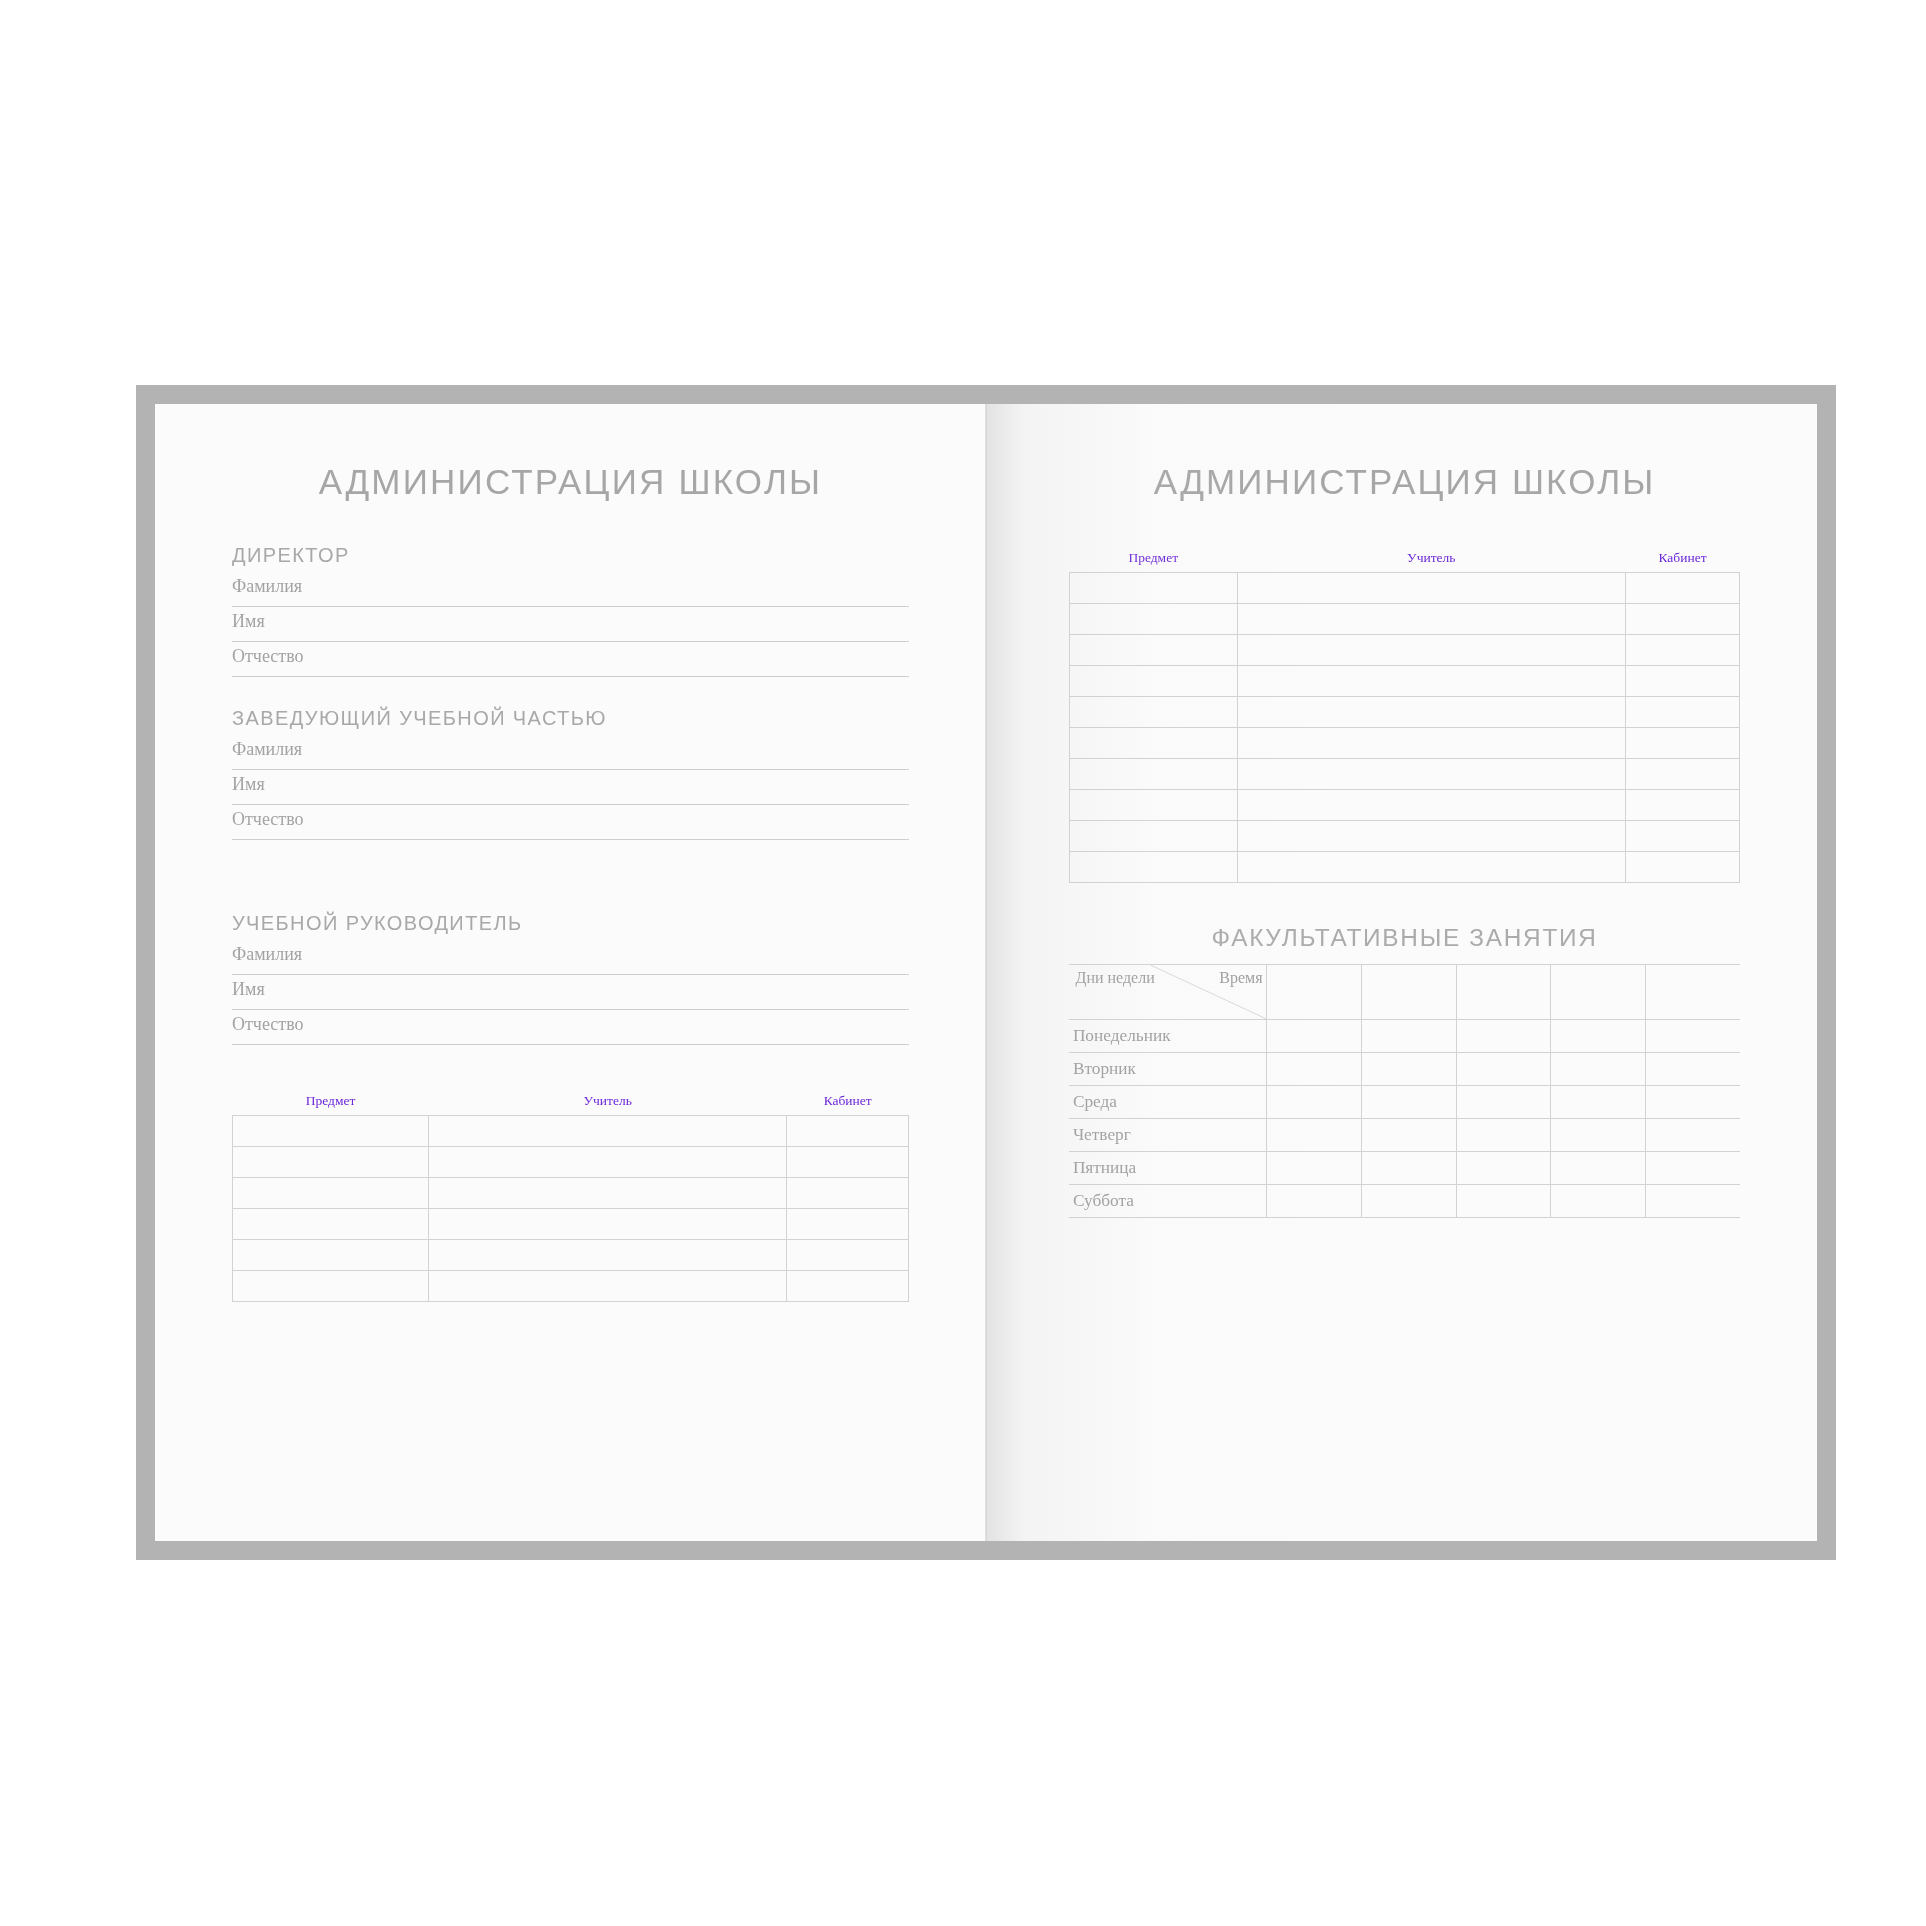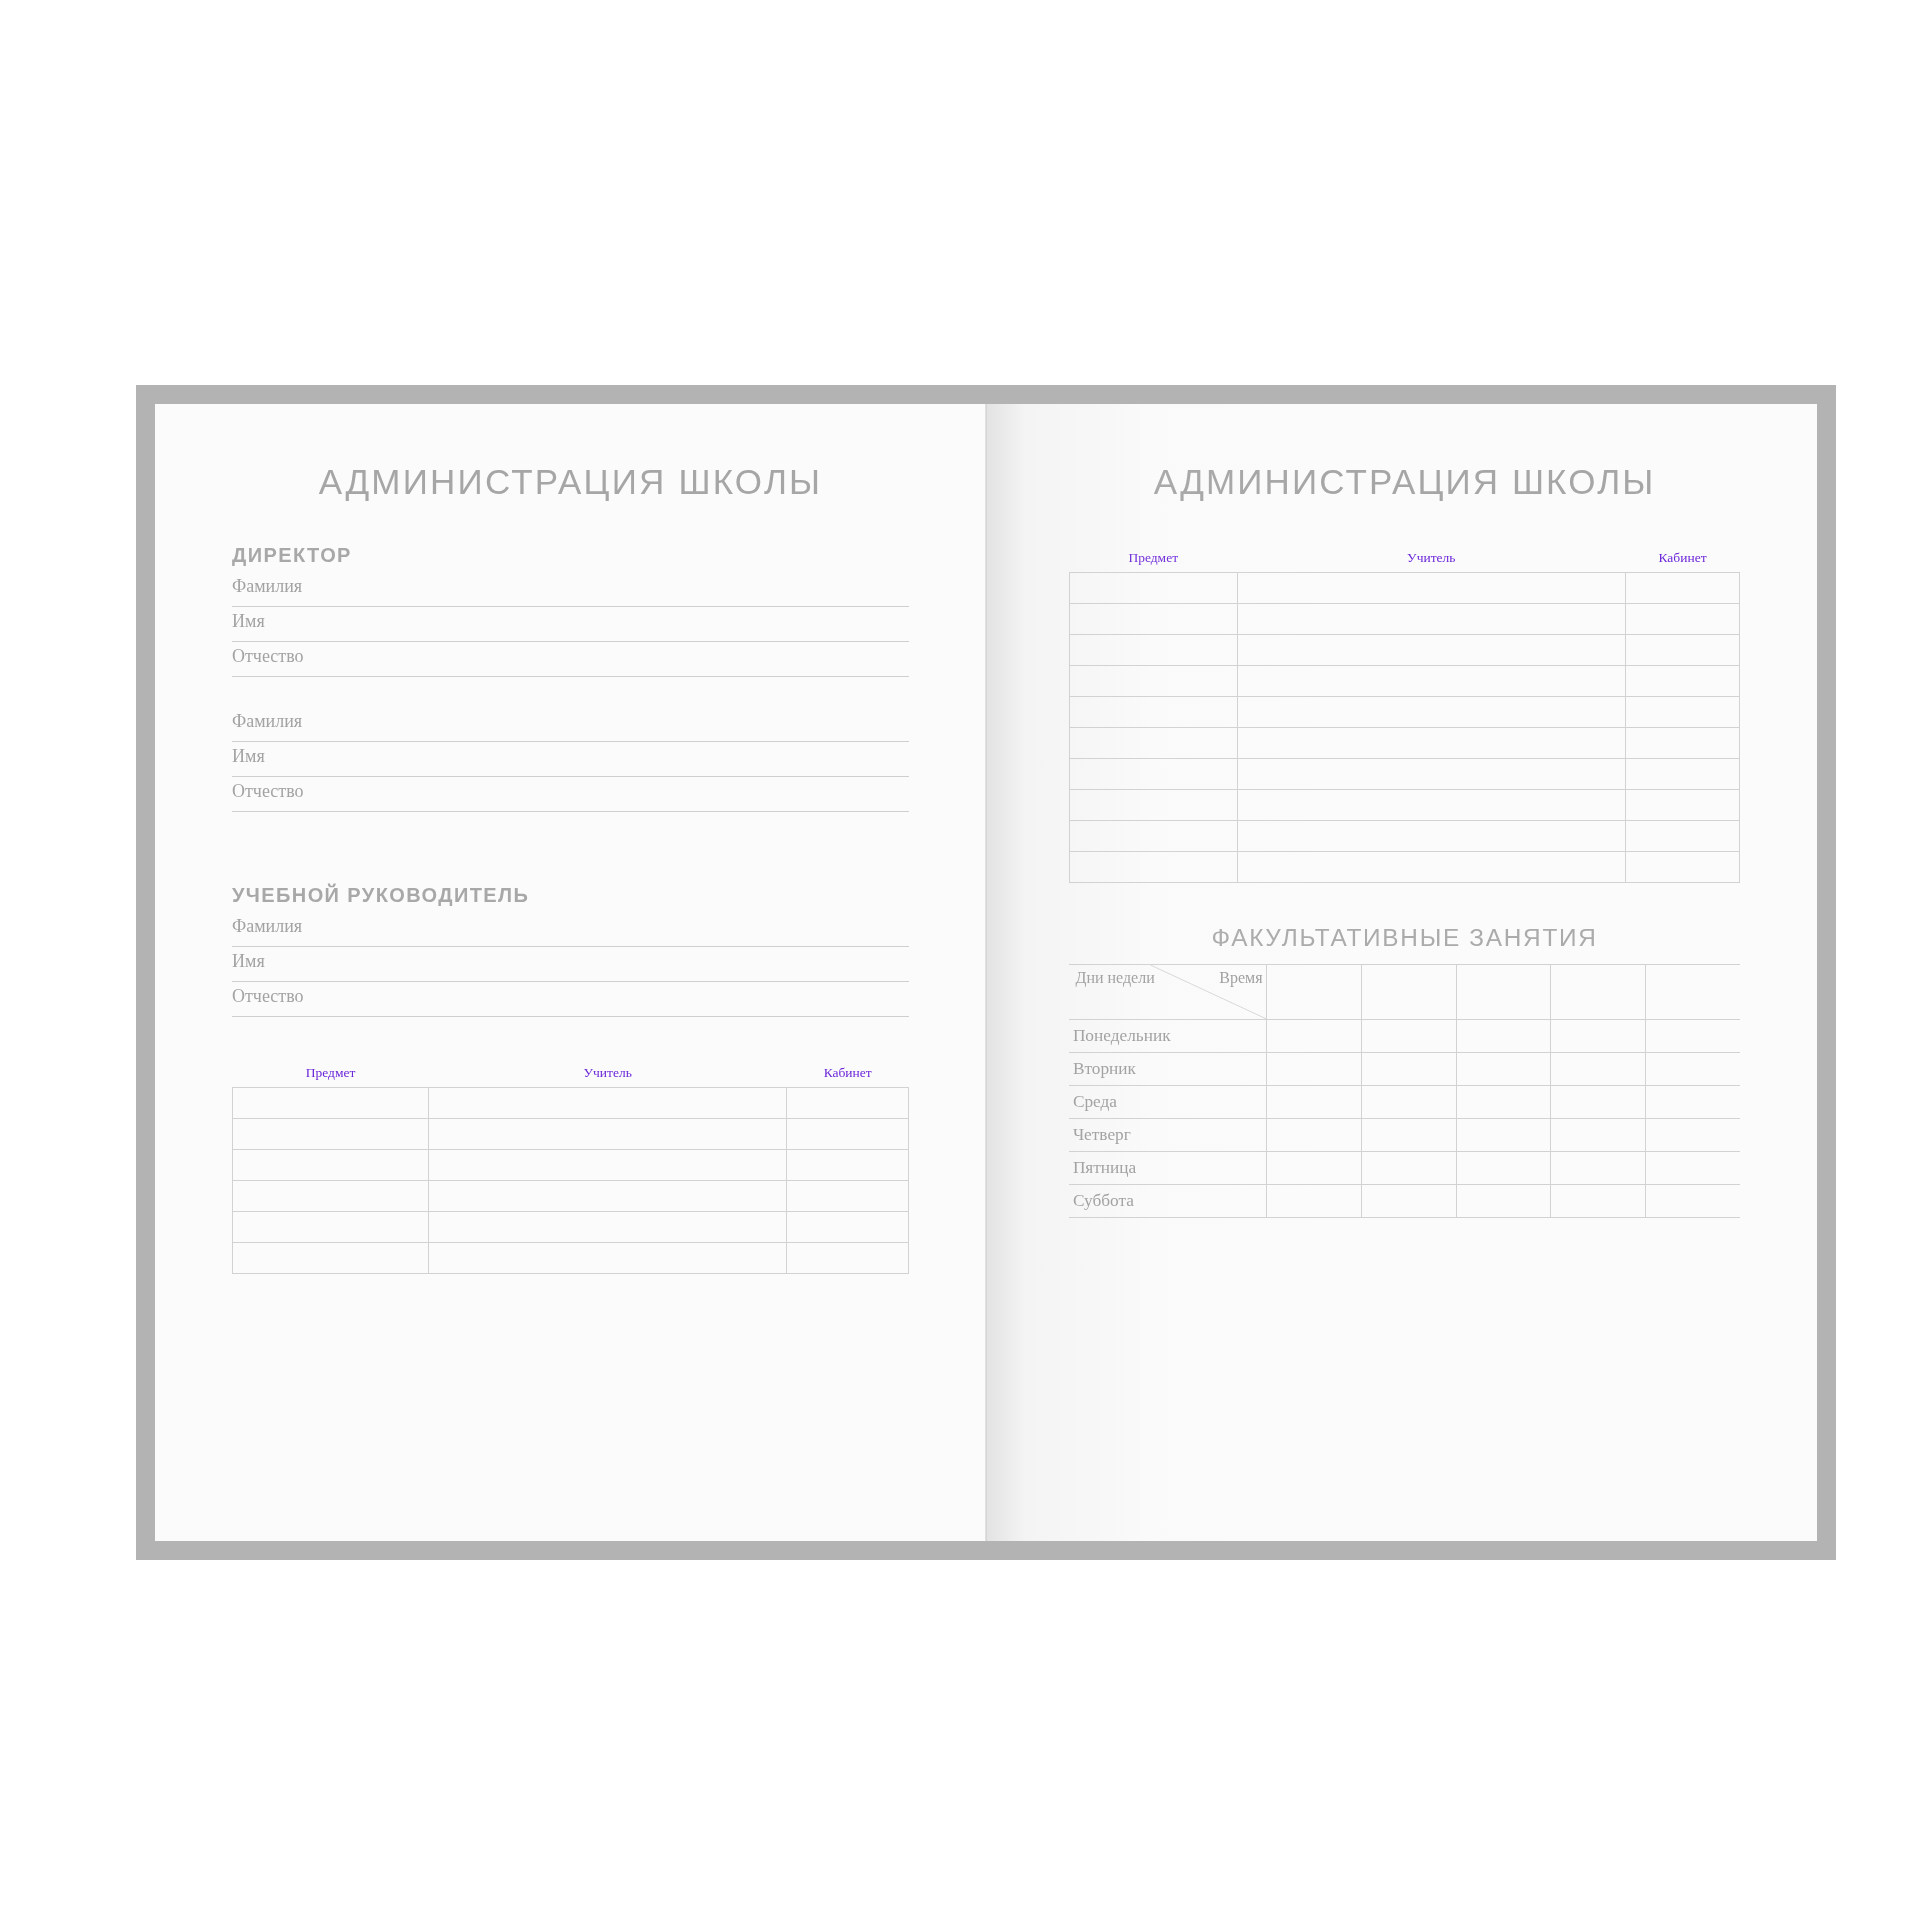--- a/index.html
+++ b/index.html
@@ -73,21 +73,21 @@
     text-align: center;
     margin: 0 0 42px 0;
     white-space: nowrap;
   }
   .page-right .page-title {
     letter-spacing: 2.1px;
     margin-bottom: 48px;
   }
   .section-title {
     font-family: "Liberation Sans", sans-serif;
-    font-weight: 700;
+    font-weight: 400;
     letter-spacing: 1.4px;
     color: #a8a8a8;
     font-size: 20px;
     margin: 0 0 5.1px 0;
     white-space: nowrap;
   }
   .subsection-title {
     font-family: "Liberation Sans", sans-serif;
     font-weight: 400;
     letter-spacing: 1.7px;
@@ -218,20 +218,21 @@
           <span class="field-label">Фамилия</span>
         </div>
         <div class="field-line">
           <span class="field-label">Имя</span>
         </div>
         <div class="field-line">
           <span class="field-label">Отчество</span>
         </div>
       </div>
 
+      <h2 class="section-title">ЗАВЕДУЮЩИЙ УЧЕБНОЙ ЧАСТЬЮ</h2>
       <div class="field-list" style="margin-bottom:0;">
         <div class="field-line">
           <span class="field-label">Фамилия</span>
         </div>
         <div class="field-line">
           <span class="field-label">Имя</span>
         </div>
         <div class="field-line">
           <span class="field-label">Отчество</span>
         </div>

